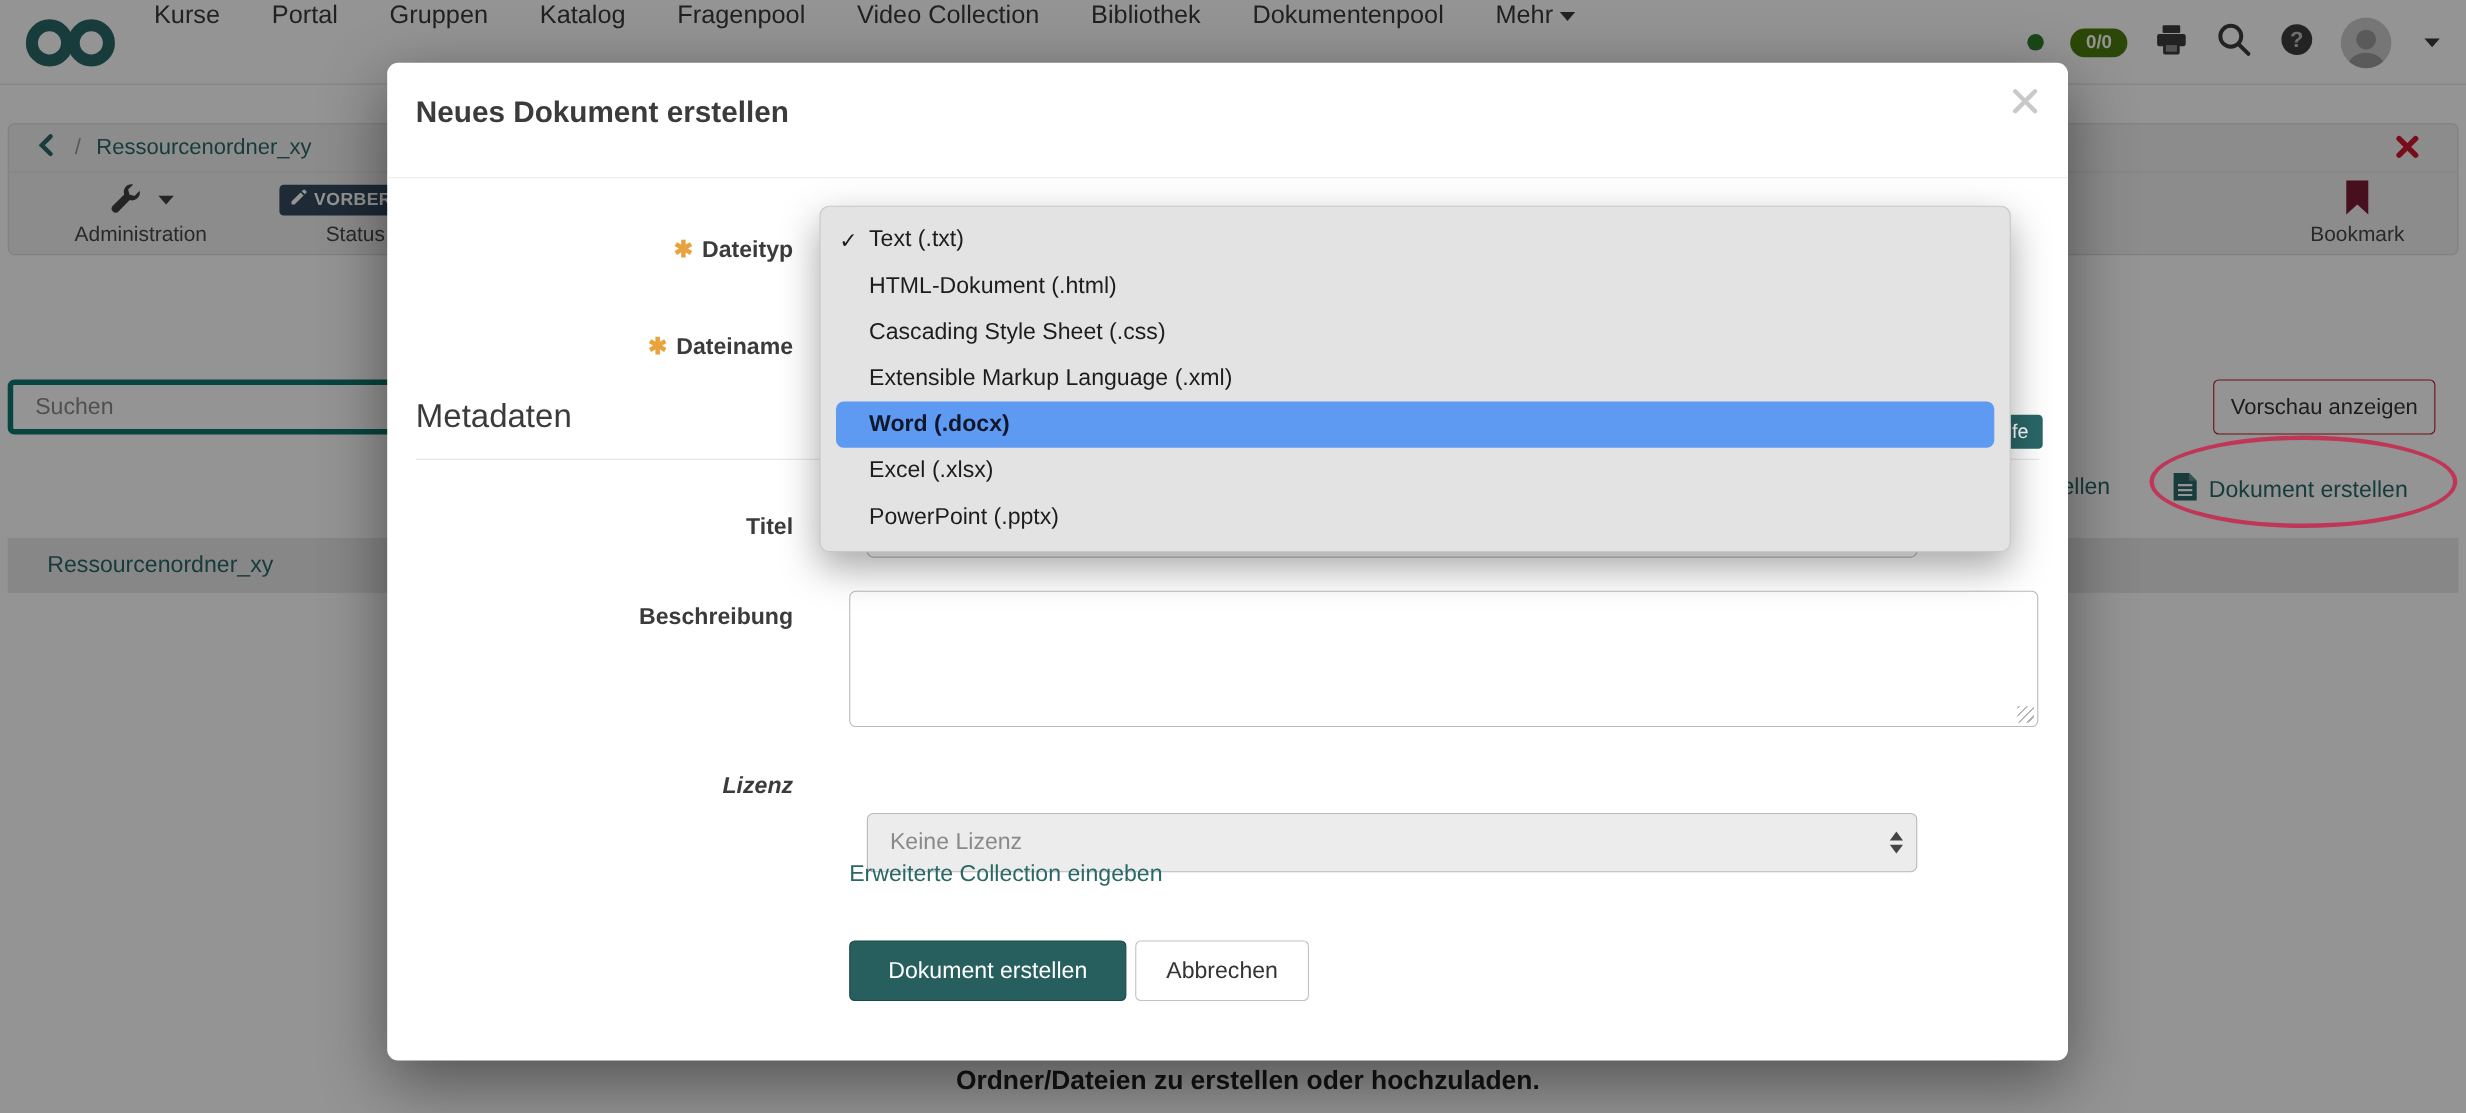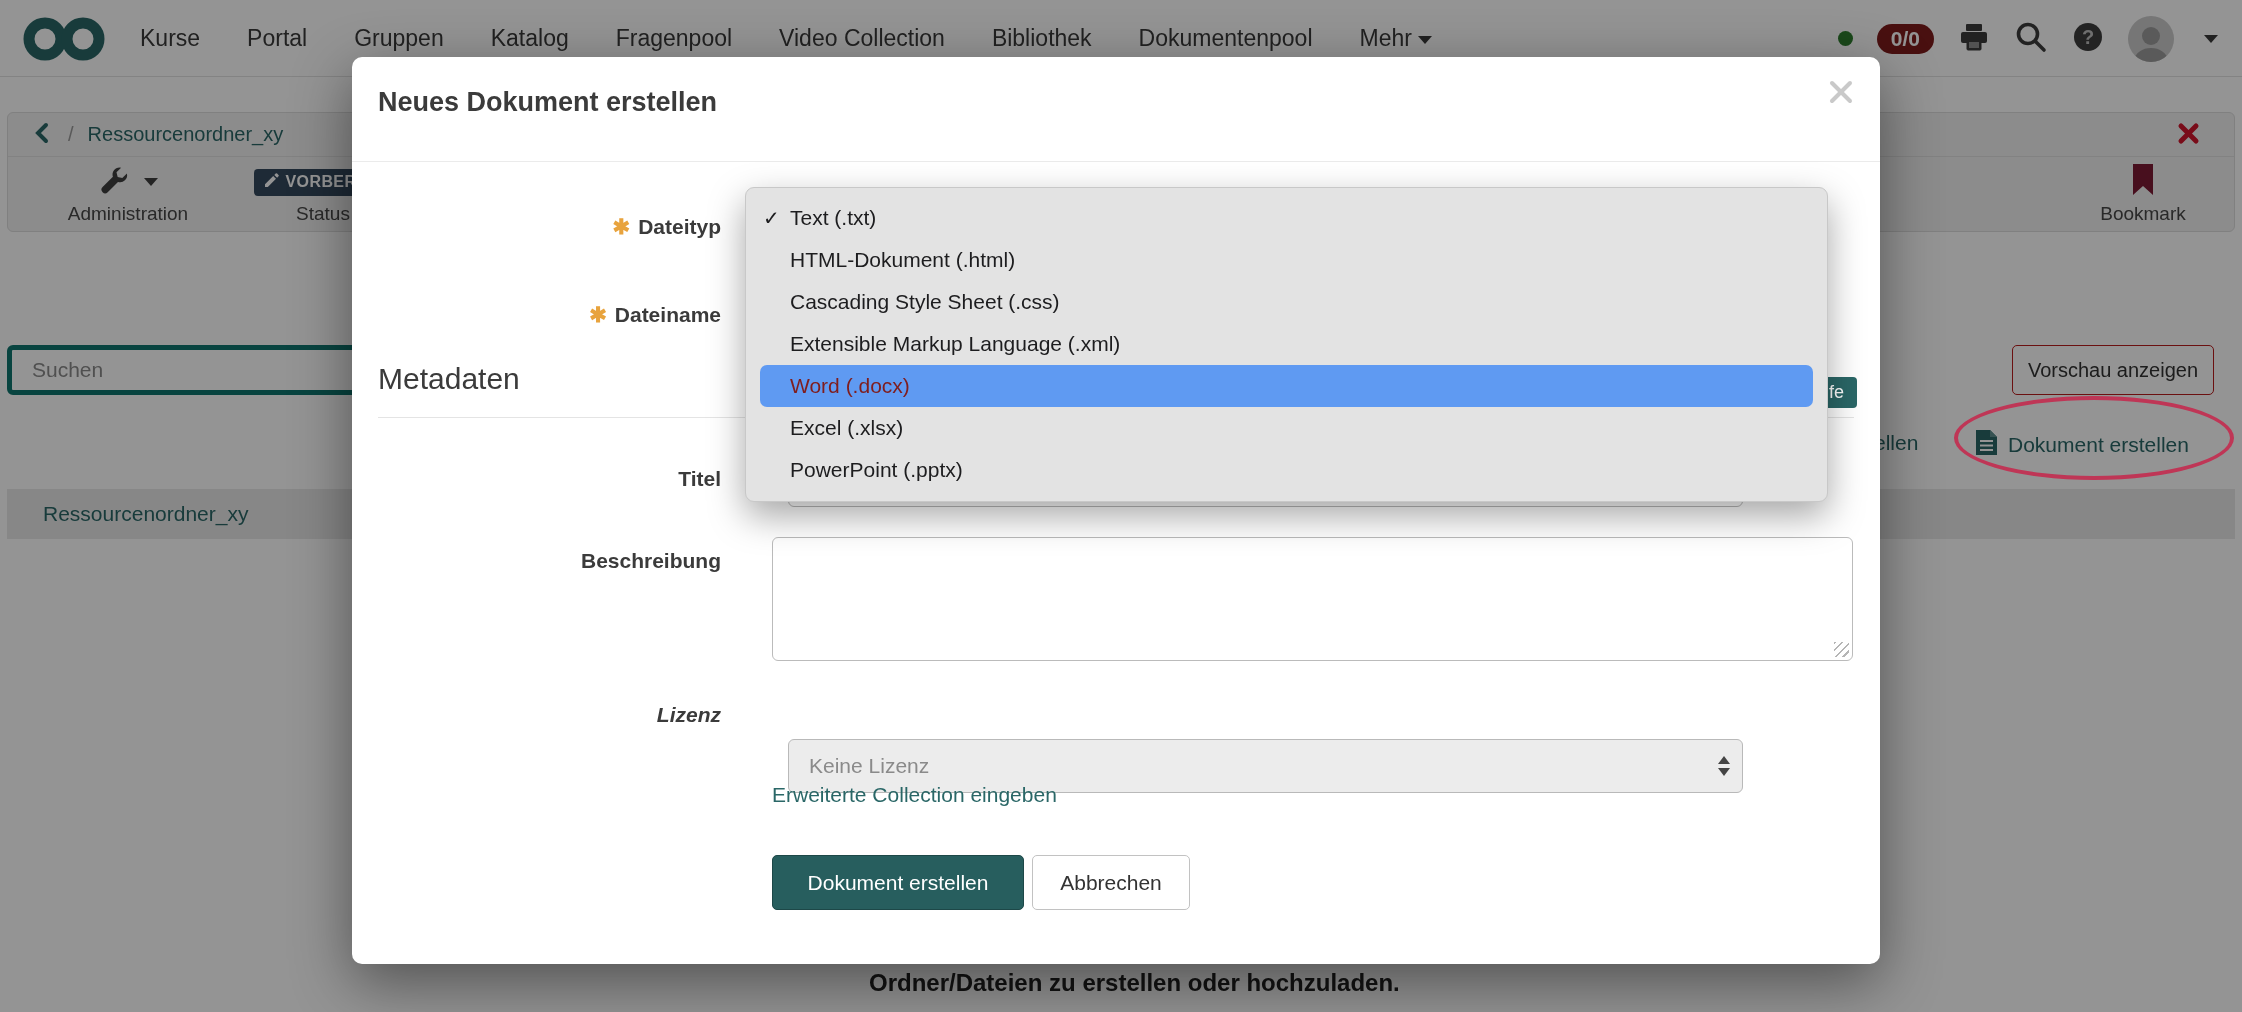--- a/index.html
+++ b/index.html
@@ -6,27 +6,27 @@
   html,body { width:2242px; height:1012px; overflow:hidden; background:#fff;
               font-family:"Liberation Sans", sans-serif; }
   .canvas { position:relative; width:2242px; height:1012px; background:#fff; }
 
   
   .page { position:absolute; inset:0; background:#fff; }
 
   .topbar { position:absolute; top:0; left:0; width:2242px; height:77px;
             background:#fff; border-bottom:1px solid #e2e2e2; }
   .logo { position:absolute; left:22px; top:10px; }
-  .nav { position:absolute; left:140px; top:0; height:77px; display:flex; gap:47px; align-items:center; }
+  .nav { position:absolute; left:140px; top:0; height:77px; display:flex; gap:47px; }
   .nav-item { font-size:23px; color:#3a3a3a; white-space:nowrap; cursor:pointer; }
   .caret-dn { display:inline-block; width:0; height:0; border-left:7px solid transparent;
               border-right:7px solid transparent; border-top:8px solid #3a3a3a; margin-left:6px; vertical-align:middle; }
   .top-right { position:absolute; right:24px; top:0; height:77px; display:flex; align-items:center; gap:24px; }
   .status-dot { width:15px; height:15px; border-radius:50%; background:#2d7d2d; }
-  .counter-pill { background:#7f1d1d; color:#fff; font-weight:bold; font-size:21px;
+  .counter-pill { background:#4d7c0f; color:#fff; font-weight:bold; font-size:17px;
                   border-radius:16px; padding:3px 14px; }
   .avatar { width:46px; height:46px; border-radius:50%; background:#cbcbcb; overflow:hidden; position:relative; }
   .avatar svg { position:absolute; left:0; top:4px; }
 
   .panel { position:absolute; left:7px; top:112px; width:2228px; height:120px;
            background:#f1f1f1; border:1px solid #dcdcdc; border-radius:6px; }
   .crumb-row { position:absolute; left:0; top:0; right:0; height:44px; border-bottom:1px solid #e0e0e0;
                display:flex; align-items:center; }
   .crumb-back { margin-left:26px; display:flex; align-items:center; cursor:pointer; }
   .crumb-sep { color:#9a9a9a; font-size:20px; margin:0 14px 0 18px; }
@@ -113,21 +113,21 @@
                 border:1px solid #c2c2c2; border-radius:5px; color:#333; font-size:21px; cursor:pointer;
                 font-family:"Liberation Sans",sans-serif; }
 
   
   .dropdown { position:absolute; left:745px; top:187px; width:1083px; height:315px; background:#e3e3e3;
               border:1px solid #c8c8c8; border-radius:9px; box-shadow:0 14px 36px rgba(0,0,0,.35);
               z-index:80; padding-top:9px; }
   .dd-item { position:relative; height:42px; display:flex; align-items:center; padding-left:44px;
              font-size:21px; color:#1d1d1f; cursor:pointer; }
   .dd-check { position:absolute; left:17px; font-size:20px; color:#1d1d1f; }
-  .dd-item.hl { margin:0 14px; border-radius:7px; background:#5f9af2; color:#7f1d1d; padding-left:30px; }
+  .dd-item.hl { margin:0 14px; border-radius:7px; background:#5f9af2; color:#0f172a; padding-left:30px;font-weight:bold; }
 
   .icon { display:inline-block; }
 </style>
 </head>
 <body>
 
 <div class="canvas">
 
   <div class="page">
 

